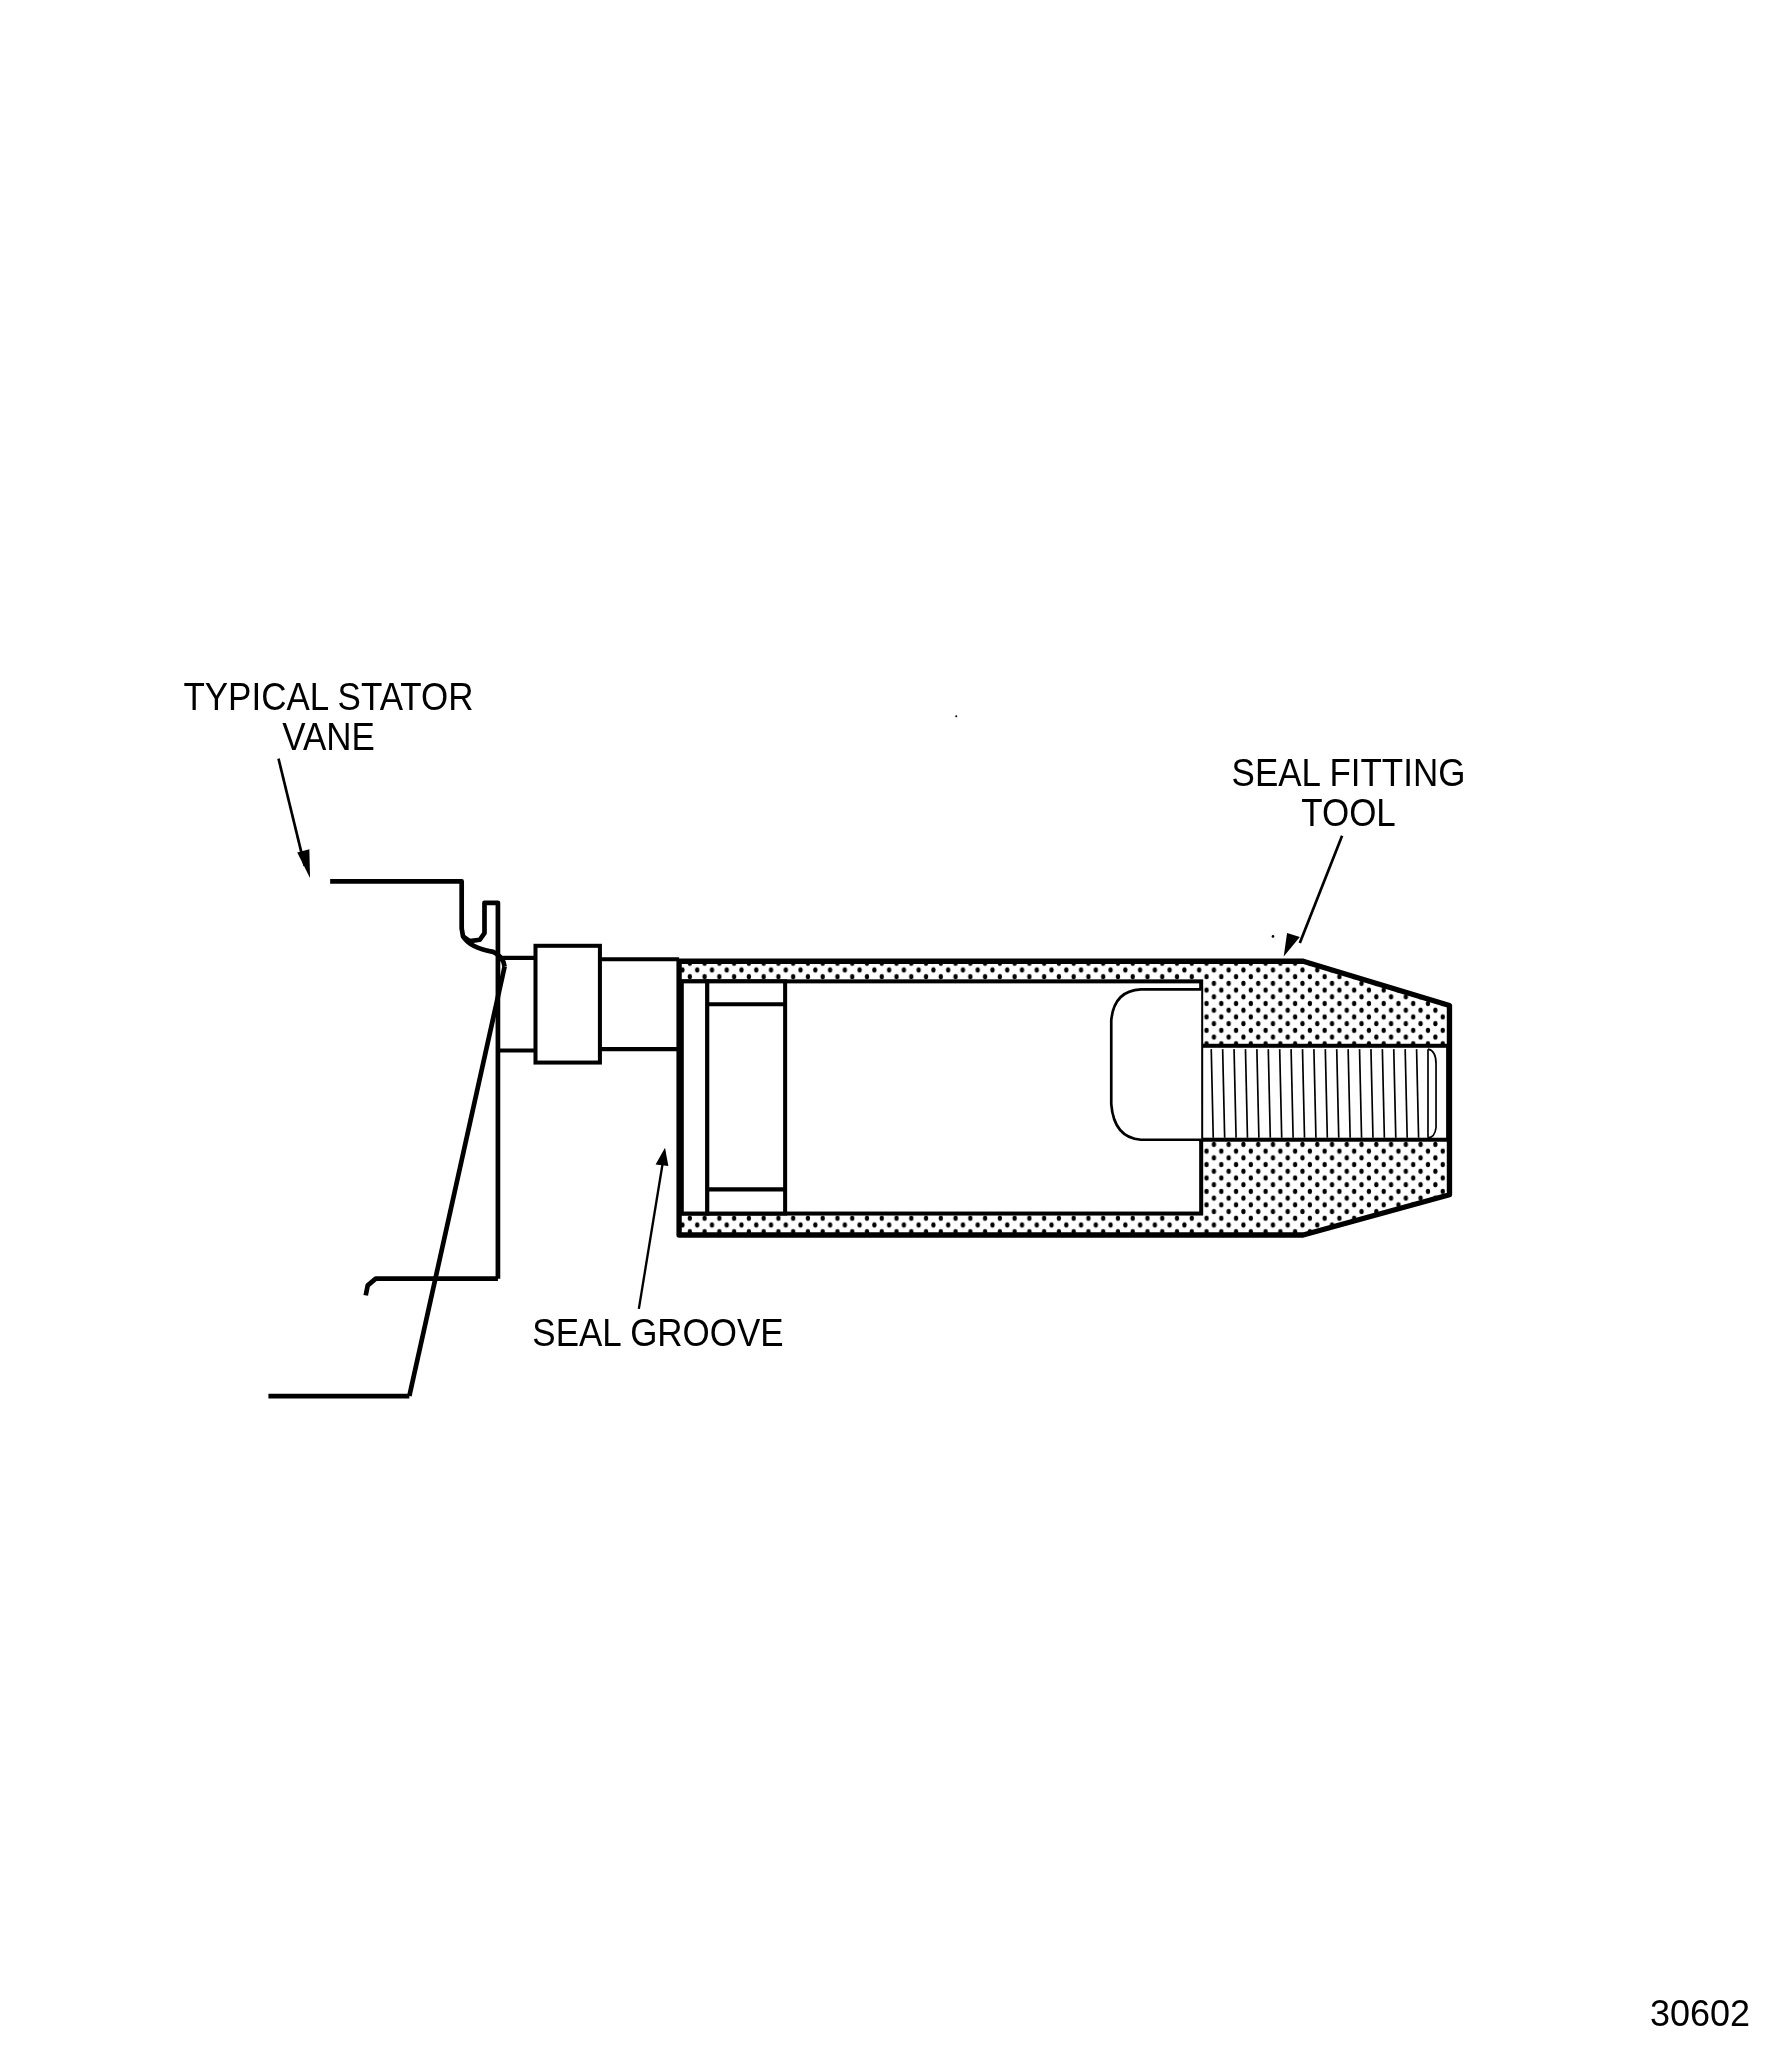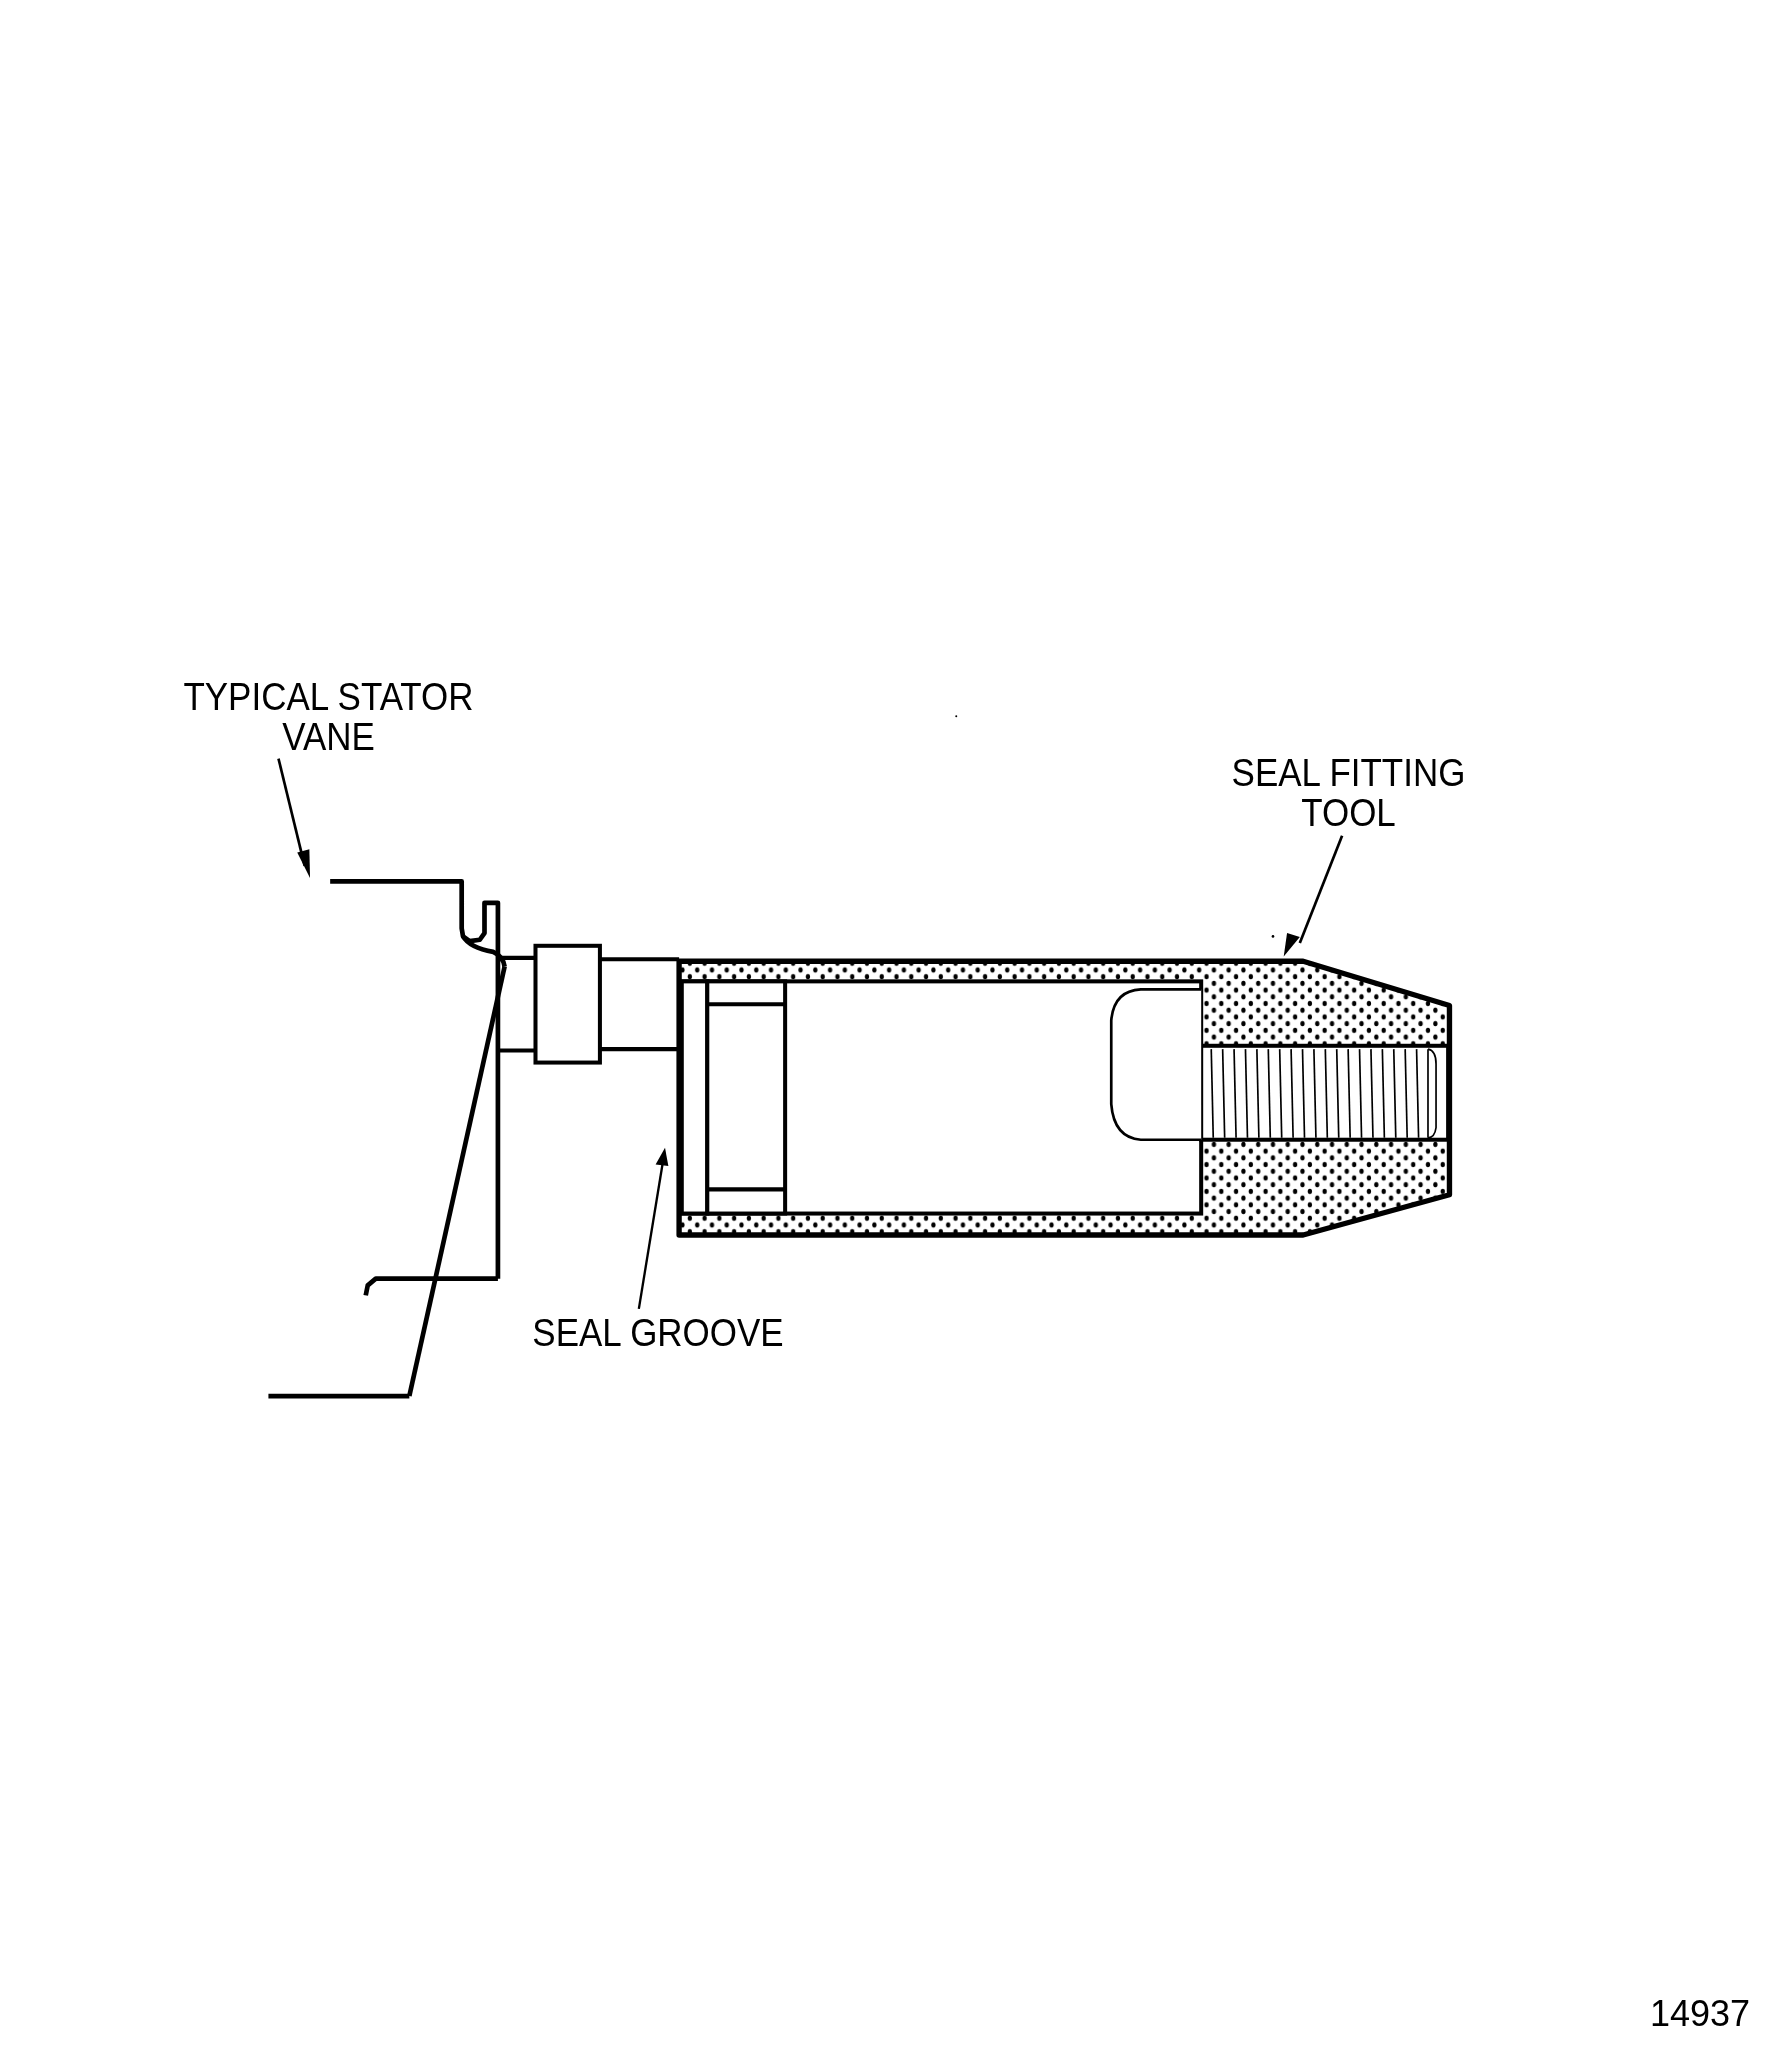--- a/index.html
+++ b/index.html
@@ -144,14 +144,14 @@
 
 <div class="label" style="left:1201px; top:753px; width:295px;">
   <div>SEAL FITTING</div>
   <div>TOOL</div>
 </div>
 
 <div class="label" style="left:517px; top:1313px; width:282px;">
   <div>SEAL GROOVE</div>
 </div>
 
-<div class="fig-num" style="left:1650px; top:1995px;">14937</div>
+<div class="fig-num" style="left:1650px; top:1995px;">30602</div>
 
 
 </body></html>

